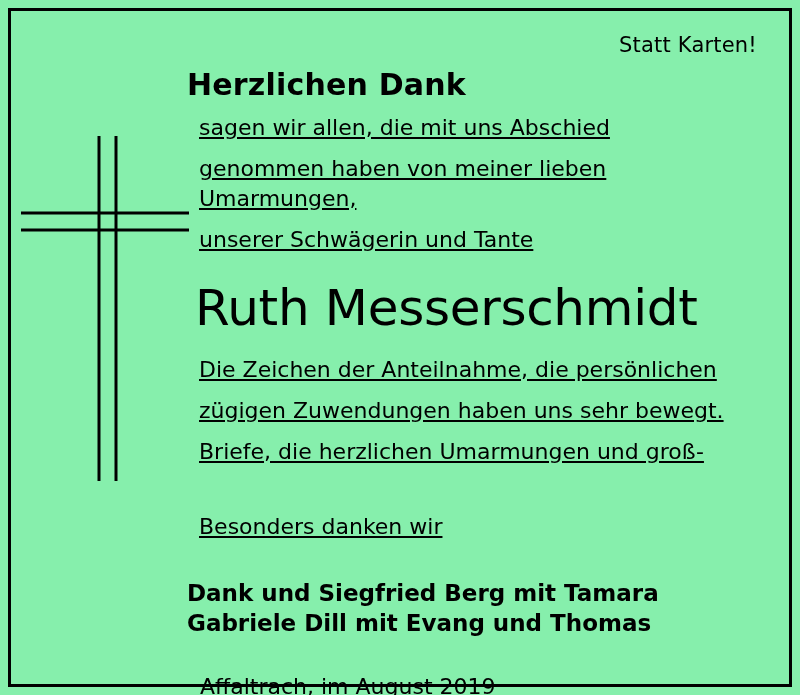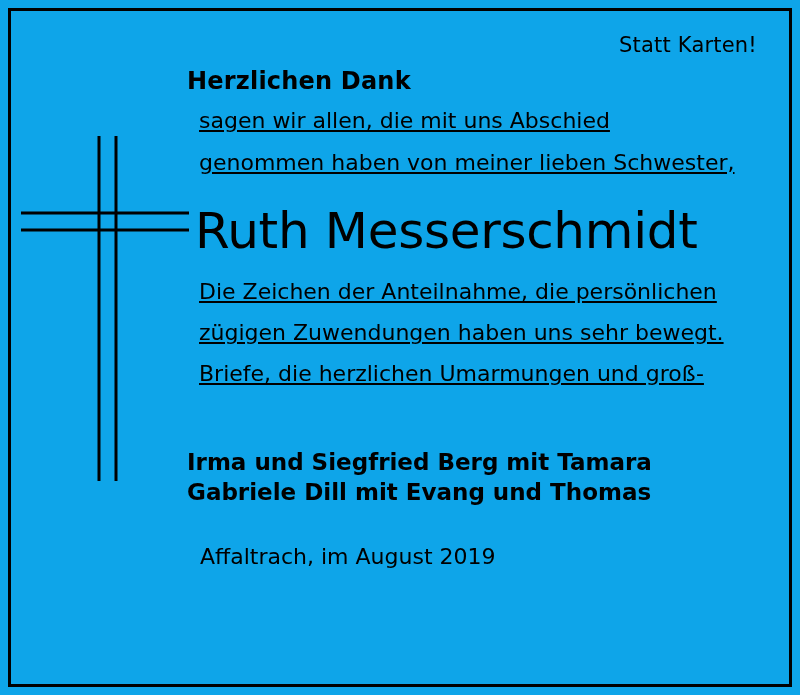--- a/index.html
+++ b/index.html
@@ -8,21 +8,21 @@
     background: #ffffff;
   }
   body {
     font-family: "DejaVu Sans", sans-serif;
     color: #000000;
   }
   .page {
     position: relative;
     width: 800px;
     height: 695px;
-    background: #0ea5e9;
+    background: #86efac;
     box-sizing: border-box;
     overflow: hidden;
   }
   .frame {
     position: absolute;
     left: 8px;
     top: 8px;
     width: 784px;
     height: 679px;
     border: 3px solid #000000;
@@ -50,21 +50,21 @@
     font-size: 21px;
     letter-spacing: 0.2px;
   }
   .content {
     position: absolute;
     left: 176px;
     top: 57px;
     right: 20px;
   }
   .thanks-title {
-    font-size: 24px;
+    font-size: 30px;
     font-weight: bold;
     letter-spacing: 0.2px;
     line-height: 1.1;
     margin: 0 0 8px 0;
   }
   .para {
     font-size: 22px;
     line-height: 1.33;
     margin: 12px;
     text-decoration: underline;
@@ -110,34 +110,36 @@
 
           <line x1="0" y1="77" x2="168" y2="77" stroke="#000" stroke-width="3"></line>
           <line x1="0" y1="94" x2="168" y2="94" stroke="#000" stroke-width="3"></line>
         </svg>
       </div>
 
       <div class="content">
         <div class="thanks-title">Herzlichen Dank</div>
 
         <p class="para">sagen wir allen, die mit uns Abschied</p>
-        <p class="para">genommen haben von meiner lieben Schwester,</p>
+        <p class="para">genommen haben von meiner lieben Umarmungen,</p>
+        <p class="para">unserer Schwägerin und Tante</p>
 
         <div class="name">Ruth Messerschmidt</div>
 
         <p class="para tight">Die Zeichen der Anteilnahme, die persönlichen</p>
         <p class="para tight">zügigen Zuwendungen haben uns sehr bewegt.</p>
         <p class="para tight">Briefe, die herzlichen Umarmungen und groß-</p>
 
         <div class="spacer-md"></div>
 
+        <p class="para tight">Besonders danken wir</p>
 
         <div class="spacer-lg"></div>
 
-        <p class="signers">Irma und Siegfried Berg mit Tamara</p>
+        <p class="signers">Dank und Siegfried Berg mit Tamara</p>
         <p class="signers">Gabriele Dill mit Evang und Thomas</p>
 
         <div class="spacer-md"></div>
 
         <p class="place">Affaltrach, im August 2019</p>
       </div>
 
     </div>
   </div>
 </div>

